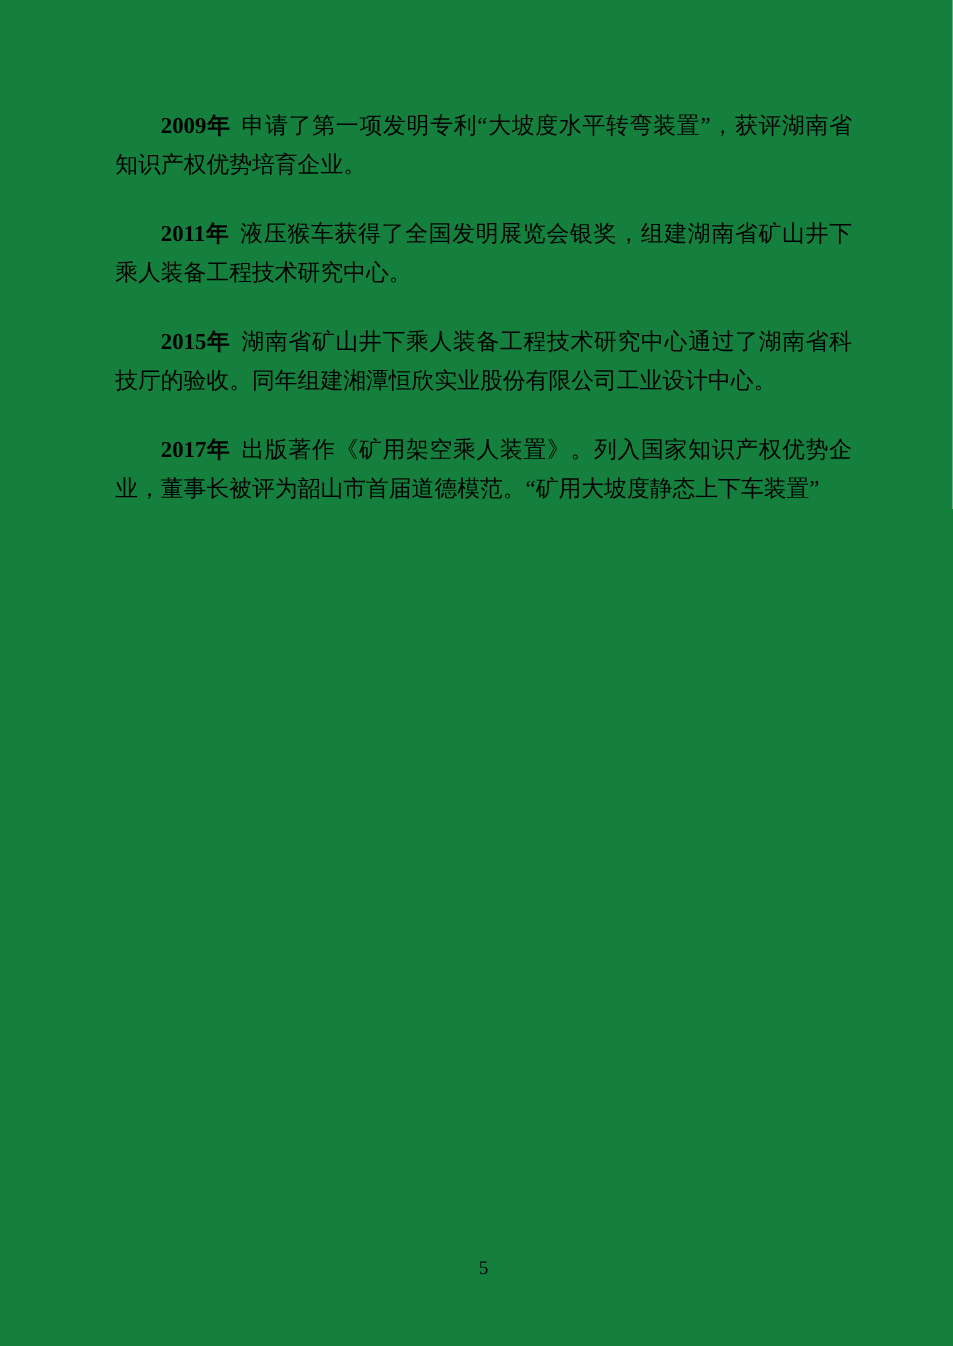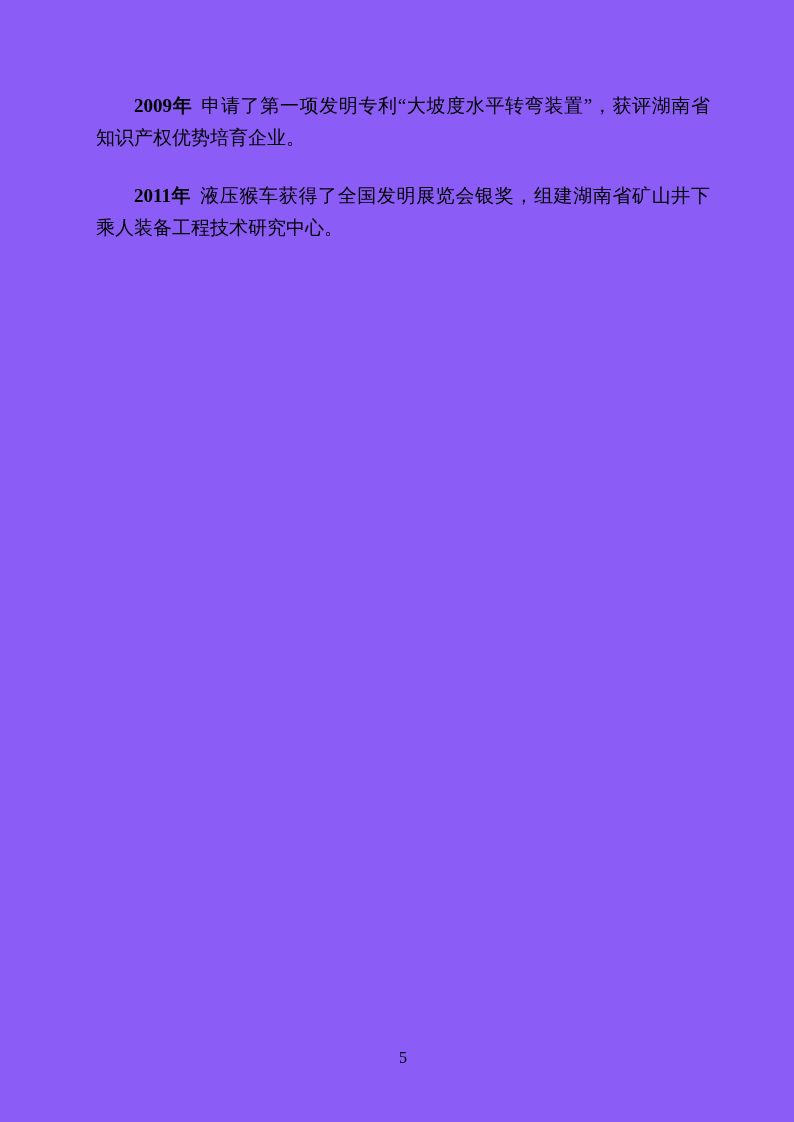--- a/index.html
+++ b/index.html
@@ -4,21 +4,21 @@
 <style>
   html, body {
     margin: 0;
     padding: 0;
     background: #ffffff;
   }
   .page {
     position: relative;
     width: 794px;
     height: 1122px;
-    background: #8b5cf6;
+    background: #15803d;
     overflow: hidden;
     font-family: "Liberation Serif", "DejaVu Serif", serif;
     color: #000000;
   }
   .content {
     position: absolute;
     left: 96px;
     top: 90px;
     width: 614px;
   }
@@ -54,19 +54,21 @@
   <div class="content">
 
     <p class="para"><span class="year">2009年</span><span>申请了第一项发明专利“大坡度水平转弯装置”，获评湖南省知识产权优势培育企业。</span></p>
 
 
     <p class="para"><span class="year">2011年</span><span>液压猴车获得了全国发明展览会银奖，组建湖南省矿山井下乘人装备工程技术研究中心。</span></p>
 
 
 
 
+    <p class="para"><span class="year">2015年</span><span>湖南省矿山井下乘人装备工程技术研究中心通过了湖南省科技厅的验收。同年组建湘潭恒欣实业股份有限公司工业设计中心。</span></p>
 
 
+    <p class="para"><span class="year">2017年</span><span>出版著作《矿用架空乘人装置》。列入国家知识产权优势企业，董事长被评为韶山市首届道德模范。“矿用大坡度静态上下车装置”</span></p>
 
   </div>
 
   <div class="page-number">5</div>
 </div>
 
 </body></html>

